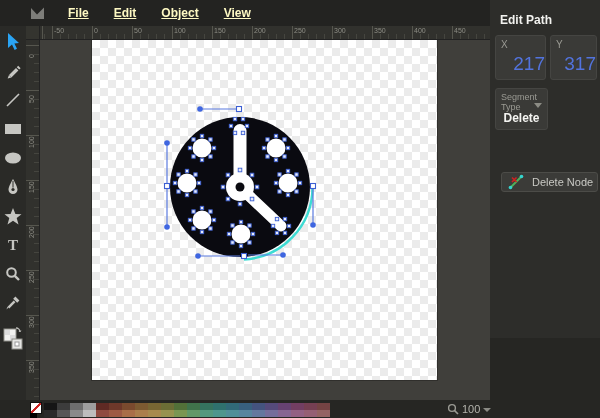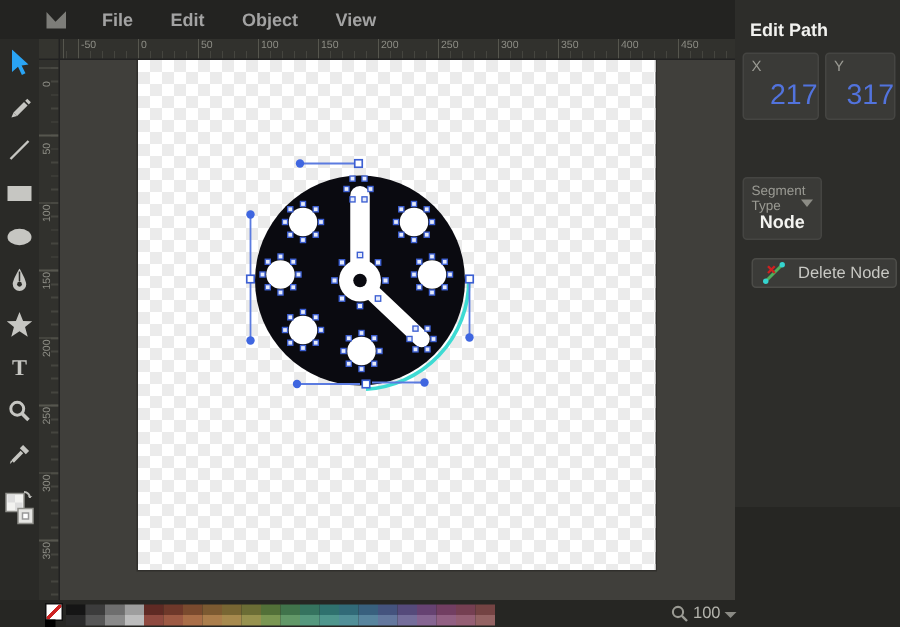--- a/index.html
+++ b/index.html
@@ -4,22 +4,22 @@
 <style>
   * { margin:0; padding:0; box-sizing:border-box; }
   html,body { width:600px; height:418px; overflow:hidden; background:#262623;
               font-family:"Liberation Sans", sans-serif; }
   #window { position:relative; width:600px; height:418px; background:#262623; }
 
   
   #menubar { position:absolute; left:0; top:0; width:490px; height:26px;
              background:#232321; display:flex; align-items:center; }
   #logo { width:16px; height:14px; margin-left:30px; margin-right:18px; }
-  .menu-item { color:#a3a3a3; font-size:12px; font-weight:bold; margin-right:17px;
-               padding:2px 4px; cursor:default; }
+  .menu-item { color:#fef9c3; font-size:12px; font-weight:bold; margin-right:17px;
+               padding:2px 4px; cursor:default;text-decoration:underline; }
 
   
   #toolbar { position:absolute; left:0; top:26px; width:26px; height:374px;
              background:#2a2a27; display:flex; flex-direction:column; align-items:center; }
   .tool { width:22px; height:26px; display:flex; align-items:center; justify-content:center; margin-top:3px; }
   .tool svg { display:block; }
 
   
   #ruler-corner { position:absolute; left:26px; top:26px; width:14px; height:14px;
                   background:#34342f; border-right:1px solid #222; border-bottom:1px solid #222; }
@@ -56,21 +56,21 @@
   
   #right-panel { position:absolute; left:490px; top:0; width:110px; height:338px;
                  background:#2d2d2a; overflow:hidden; }
   #panel-title { position:absolute; left:10px; top:13px; color:#f2f2ef; font-size:12px; font-weight:bold; }
   .field { position:absolute; background:#3a3a37; border:1px solid #454542; border-radius:3px; }
   #field-x { left:5px; top:35px; width:51px; height:45px; }
   #field-y { left:60px; top:35px; width:47px; height:45px; }
   .field-label { position:absolute; left:5px; top:3px; font-size:10px; color:#9a9a93; }
   .field-value { position:absolute; left:0; right:0; top:17px; text-align:right;
                  color:#5273dd; font-size:19px; }
-  #segment-box { left:5px; top:88px; width:53px; height:42px;margin-top:30px; }
+  #segment-box { left:5px; top:88px; width:53px; height:42px; }
   #segment-label { position:absolute; left:5px; top:3px; width:36px; font-size:9px;
                    line-height:10px; color:#9a9a93; }
   #segment-arrow { position:absolute; right:5px; top:14px; width:0; height:0;
                    border-left:4px solid transparent; border-right:4px solid transparent;
                    border-top:5px solid #8c8c85; }
   #segment-value { position:absolute; left:0; right:0; bottom:4px; text-align:center;
                    color:#f4f4f1; font-size:12px; font-weight:bold; }
   .pbutton { position:absolute; left:11px; width:97px; height:20px; background:#3b3b38;
              border:1px solid #4c4c48; border-radius:3px; display:flex; align-items:center; }
   .pbutton svg { margin-left:6px; }
@@ -309,21 +309,21 @@
       <div class="field-value">217</div>
     </div>
     <div class="field" id="field-y">
       <div class="field-label">Y</div>
       <div class="field-value">317</div>
     </div>
 
     <div class="field" id="segment-box">
       <div id="segment-label">Segment Type</div>
       <div id="segment-arrow"></div>
-      <div id="segment-value">Node</div>
+      <div id="segment-value">Delete</div>
     </div>
 
     <div class="pbutton" style="top:172px">
       <svg width="16" height="16" viewBox="0 0 16 16">
         <line x1="2.5" y1="13.5" x2="13.5" y2="2.5" stroke="#4fae5c" stroke-width="2"></line>
         <circle cx="2.5" cy="13.5" r="1.8" fill="#35d4cf"></circle>
           <circle cx="13.5" cy="2.5" r="1.8" fill="#35d4cf"></circle>
         <path d="M4,3.5 l4.5,4.5 M8.5,3.5 l-4.5,4.5" stroke="#d02020" stroke-width="1.6"></path>
       </svg>
       <span>Delete Node</span>

